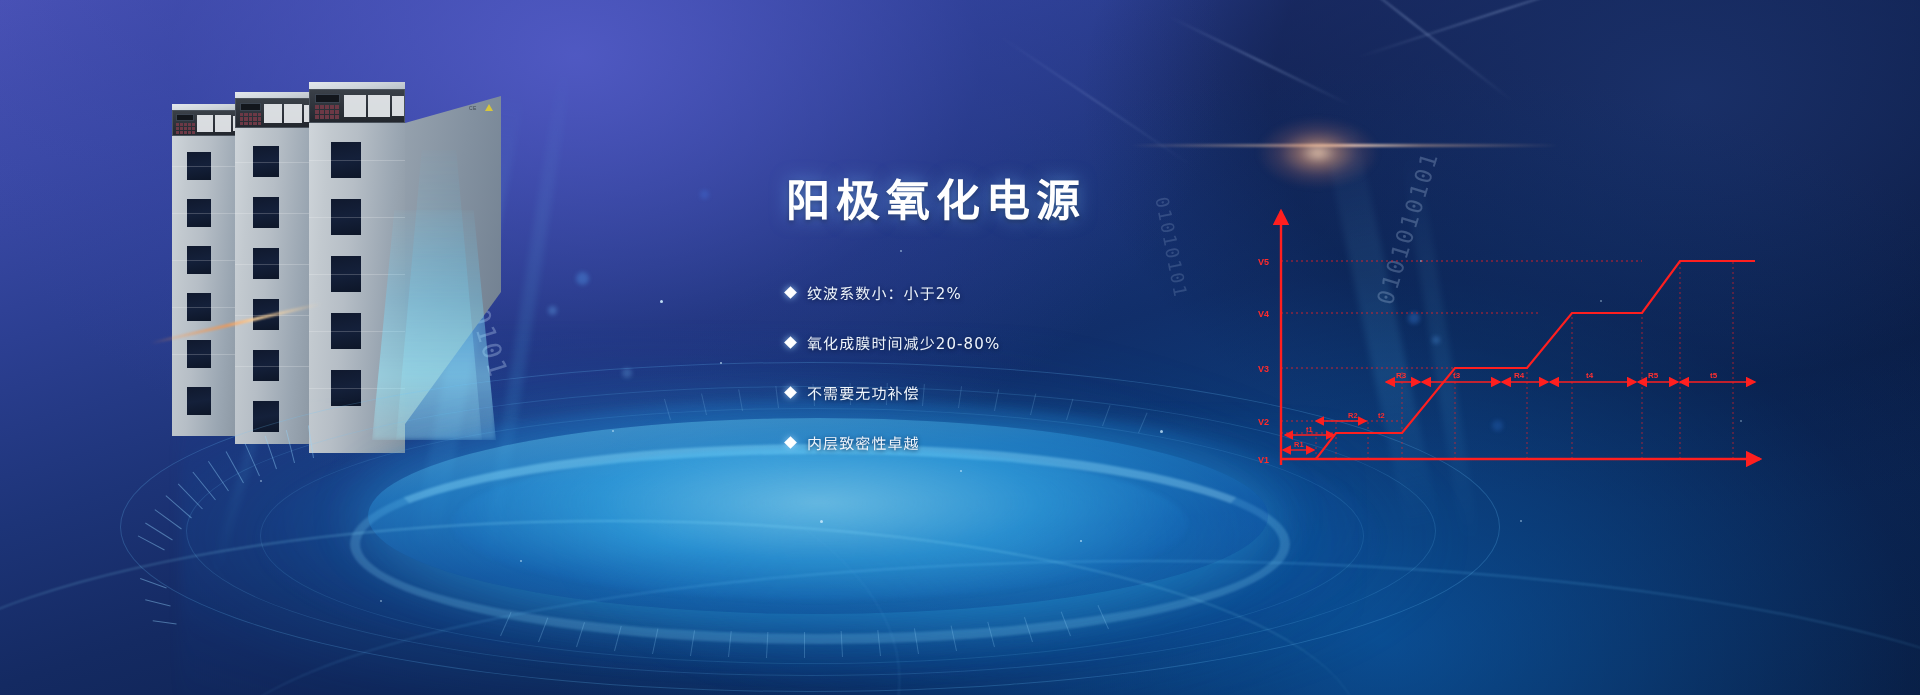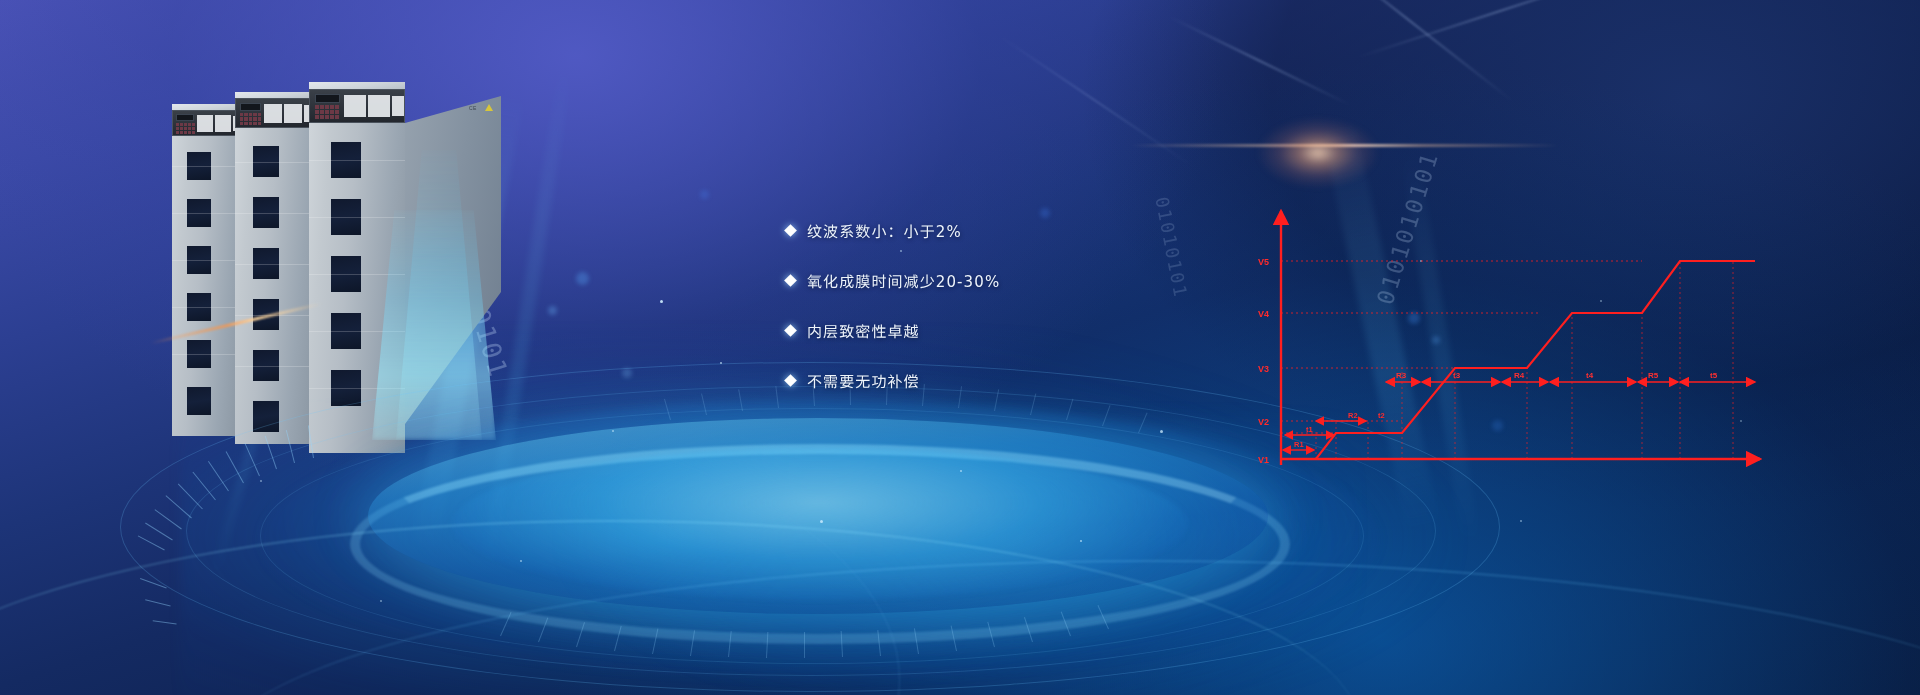--- a/index.html
+++ b/index.html
@@ -151,21 +151,21 @@
   .bokeh { position:absolute; border-radius:50%; }
 
   
   #textblock { position:absolute; left:786px; top:176px; width:560px; }
   #title {
     font-family:"DejaVu Sans", sans-serif;
     font-size:44px; font-weight:700; color:#ffffff;
     letter-spacing:6px; line-height:1.12;
     text-shadow:0 0 18px rgba(120,190,255,0.55), 0 2px 5px rgba(0,0,0,0.40);
   }
-  #bullets { margin-top:42px; }
+  #bullets { margin-top:55px; }
   .bullet {
     display:flex; align-items:center; height:24px; margin-bottom:26px;
     color:#eef4fb; font-size:15px; letter-spacing:1.1px;
     font-family:"DejaVu Sans", sans-serif;
     text-shadow:0 1px 4px rgba(0,16,48,0.75);
   }
   .bullet .dia {
     width:9px; height:9px; margin-right:12px; flex:0 0 auto;
     background:#ffffff; transform:rotate(45deg);
     box-shadow:0 0 7px rgba(160,215,255,0.85);
@@ -427,37 +427,38 @@
     <span class="bokeh" style="left:548px;top:306px;width:9px;height:9px;background:rgba(110,190,255,0.30);filter:blur(2px);"></span>
     <span class="bokeh" style="left:1408px;top:312px;width:12px;height:12px;background:rgba(70,150,255,0.28);filter:blur(2px);"></span>
     <span class="bokeh" style="left:1432px;top:336px;width:8px;height:8px;background:rgba(90,170,255,0.25);filter:blur(2px);"></span>
     <span class="bokeh" style="left:1040px;top:208px;width:10px;height:10px;background:rgba(60,120,230,0.30);filter:blur(2px);"></span>
     <span class="bokeh" style="left:700px;top:190px;width:9px;height:9px;background:rgba(70,130,240,0.26);filter:blur(2px);"></span>
     <span class="bokeh" style="left:1492px;top:420px;width:11px;height:11px;background:rgba(60,130,235,0.22);filter:blur(2px);"></span>
     <span class="bokeh" style="left:622px;top:368px;width:10px;height:10px;background:rgba(130,200,255,0.24);filter:blur(2px);"></span>
   </div>
 
   <div id="textblock">
+    <h1 id="title">阳极氧化电源</h1>
 
     <div id="bullets">
       <div class="bullet">
         <span class="dia"></span>
         <span>纹波系数小：小于2%</span>
       </div>
       <div class="bullet">
         <span class="dia"></span>
-        <span>氧化成膜时间减少20-30%</span>
+        <span>氧化成膜时间减少20-80%</span>
+      </div>
+      <div class="bullet">
+        <span class="dia"></span>
+        <span>不需要无功补偿</span>
       </div>
       <div class="bullet">
         <span class="dia"></span>
         <span>内层致密性卓越</span>
-      </div>
-      <div class="bullet">
-        <span class="dia"></span>
-        <span>不需要无功补偿</span>
       </div>
     </div>
   </div>
 
   <div id="chart">
     <svg width="540" height="290" viewBox="0 0 540 290">
       <defs>
         <marker id="arrH" markerWidth="7" markerHeight="7" refX="6" refY="3.5" orient="auto">
           <path d="M0,0 L7,3.5 L0,7 z" fill="#ff1f1f"></path>
         </marker>

